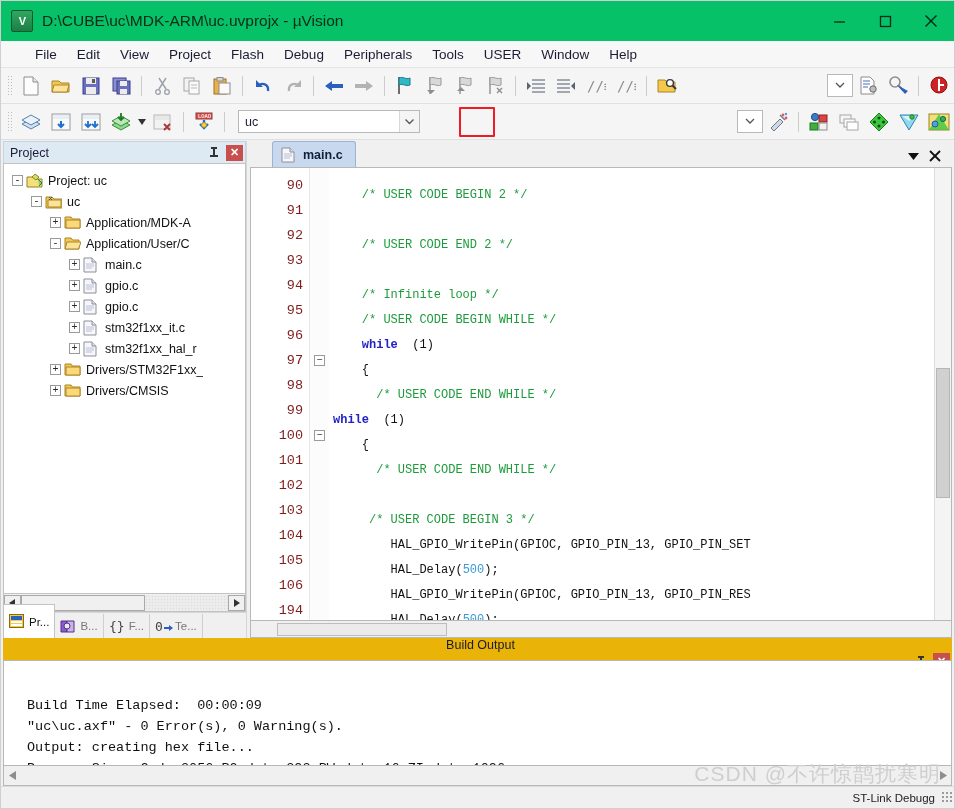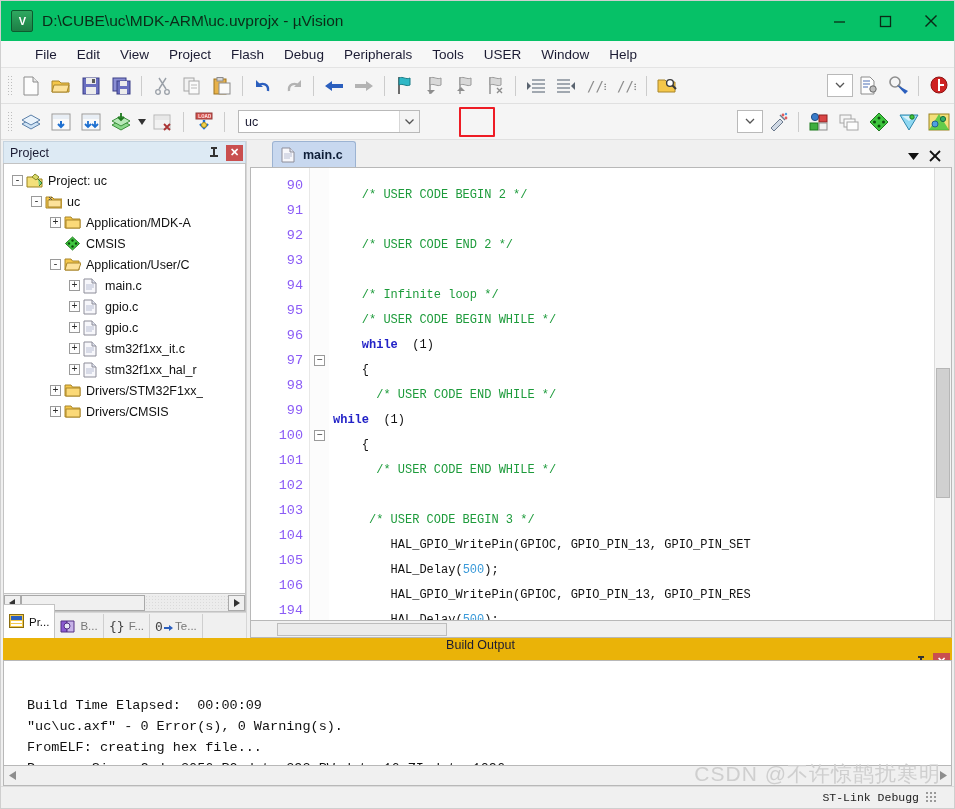--- a/index.html
+++ b/index.html
@@ -247,21 +247,21 @@
     display: flex;
     overflow: hidden;
     position: relative;
   }
   .gutter {
     width: 58px; flex: none;
     background: #ffffff;
     text-align: right;
     font-family: "Liberation Mono", monospace;
     font-size: 13.5px;
-    color: #8b5cf6;
+    color: #7f1d1d;
     padding-top: 5px;
   }
   .gutter .gl { height: 25px; line-height: 25px; padding-right: 6px; }
   .foldcol {
     width: 20px; flex: none;
     padding-top: 5px;
     position: relative;
     border-left: 1px solid #e8e8e8;
     background: #fcfcfc;
   }
@@ -337,21 +337,21 @@
 
   
   .statusbar {
     height: 22px; flex: none;
     background: #f0f0f0;
     border-top: 1px solid #dcdcdc;
     display: flex; align-items: center;
     position: relative;
     font-size: 11.5px; color: #333;
   }
-  .status-right { margin-left: auto; display: flex; padding-right: 16px; font-family: Liberation Mono, monospace; }
+  .status-right { margin-left: auto; display: flex; align-items: center; padding-right: 0; }
   .st-link { font-size: 11.5px; color: #222; white-space: nowrap; }
   .resize-grip {
     width: 13px; height: 13px; margin-left: 6px;
     background-image: radial-gradient(#9a9a9a 40%, transparent 41%);
     background-size: 4px 4px;
   }
   .watermark {
     position: absolute;
     right: 13px; bottom: 20px;
     font-size: 21px;
@@ -758,33 +758,20 @@
                 </svg></span>
               <span class="tlabel">uc</span>
             </div>
             <div class="tree-row" style="padding-left: 46px;">
               <span class="expander">+</span>
               <span class="tico"><svg width="17" height="14" viewBox="0 0 17 14">
                   <path d="M1 2h6l1.5 2H16v9H1z" fill="#f5c74a" stroke="#a9862a"></path>
                   <path d="M2 5h14v8H2z" fill="#fbd978" stroke="#a9862a"></path>
                 </svg></span>
               <span class="tlabel">Application/MDK-A</span>
-            </div>
-            <div class="tree-row" style="padding-left: 46px;">
-              <span class="expander blank"></span>
-              <span class="tico"><svg width="17" height="15" viewBox="0 0 17 15">
-                  <path d="M8.5 1l7 6.5-7 6.5-7-6.5z" fill="#3fc63f" stroke="#1f7a1f"></path>
-                  <g fill="#0d4d0d">
-                    <circle cx="8.5" cy="4.5" r="1.2"></circle>
-                    <circle cx="5" cy="7.5" r="1.2"></circle>
-                    <circle cx="12" cy="7.5" r="1.2"></circle>
-                    <circle cx="8.5" cy="10.5" r="1.2"></circle>
-                  </g>
-                </svg></span>
-              <span class="tlabel">CMSIS</span>
             </div>
             <div class="tree-row" style="padding-left: 46px;">
               <span class="expander">-</span>
               <span class="tico"><svg width="17" height="14" viewBox="0 0 17 14">
                   <path d="M1 2h6l1.5 2H15v9H1z" fill="#f5c74a" stroke="#a9862a"></path>
                   <path d="M3 6h14l-2.5 7H1z" fill="#fde29a" stroke="#a9862a"></path>
                 </svg></span>
               <span class="tlabel">Application/User/C</span>
             </div>
             <div class="tree-row" style="padding-left: 65px;">
@@ -1026,21 +1013,21 @@
           <svg width="12" height="13" viewBox="0 0 12 13">
               <rect x="3" y="1" width="6" height="2" fill="#333"></rect>
               <rect x="5" y="3" width="2" height="6" fill="#333"></rect>
               <rect x="2" y="9" width="8" height="2" fill="#333"></rect>
             </svg>
         </div>
         <div class="close-btn-red">✕</div>
       </div>
     </div>
     <div class="build-body" id="buildbody">
-      <div class="bl">Build Time Elapsed:  00:00:09</div><div class="bl">"uc\uc.axf" - 0 Error(s), 0 Warning(s).</div><div class="bl">FromELF: creating hex file...</div><div class="bl">Program Size: Code=3056 RO-data=292 RW-data=16 ZI-data=1096</div>
+      <div class="bl">Build Time Elapsed:  00:00:09</div><div class="bl">"uc\uc.axf" - 0 Error(s), 0 Warning(s).</div><div class="bl">Output: creating hex file...</div><div class="bl">Program Size: Code=3056 RO-data=292 RW-data=16 ZI-data=1096</div>
     <div class="edge-icon">
         
       </div></div>
     <div class="build-hscroll">
       <div class="hs-btn" style="border:none;background:transparent;">
         <svg width="8" height="9" viewBox="0 0 8 9">
             <path d="M7 0v9L0 4.5z" fill="#8d8d8d"></path>
           </svg>
       </div>
       <div class="hs-btn" style="border:none;background:transparent;">

